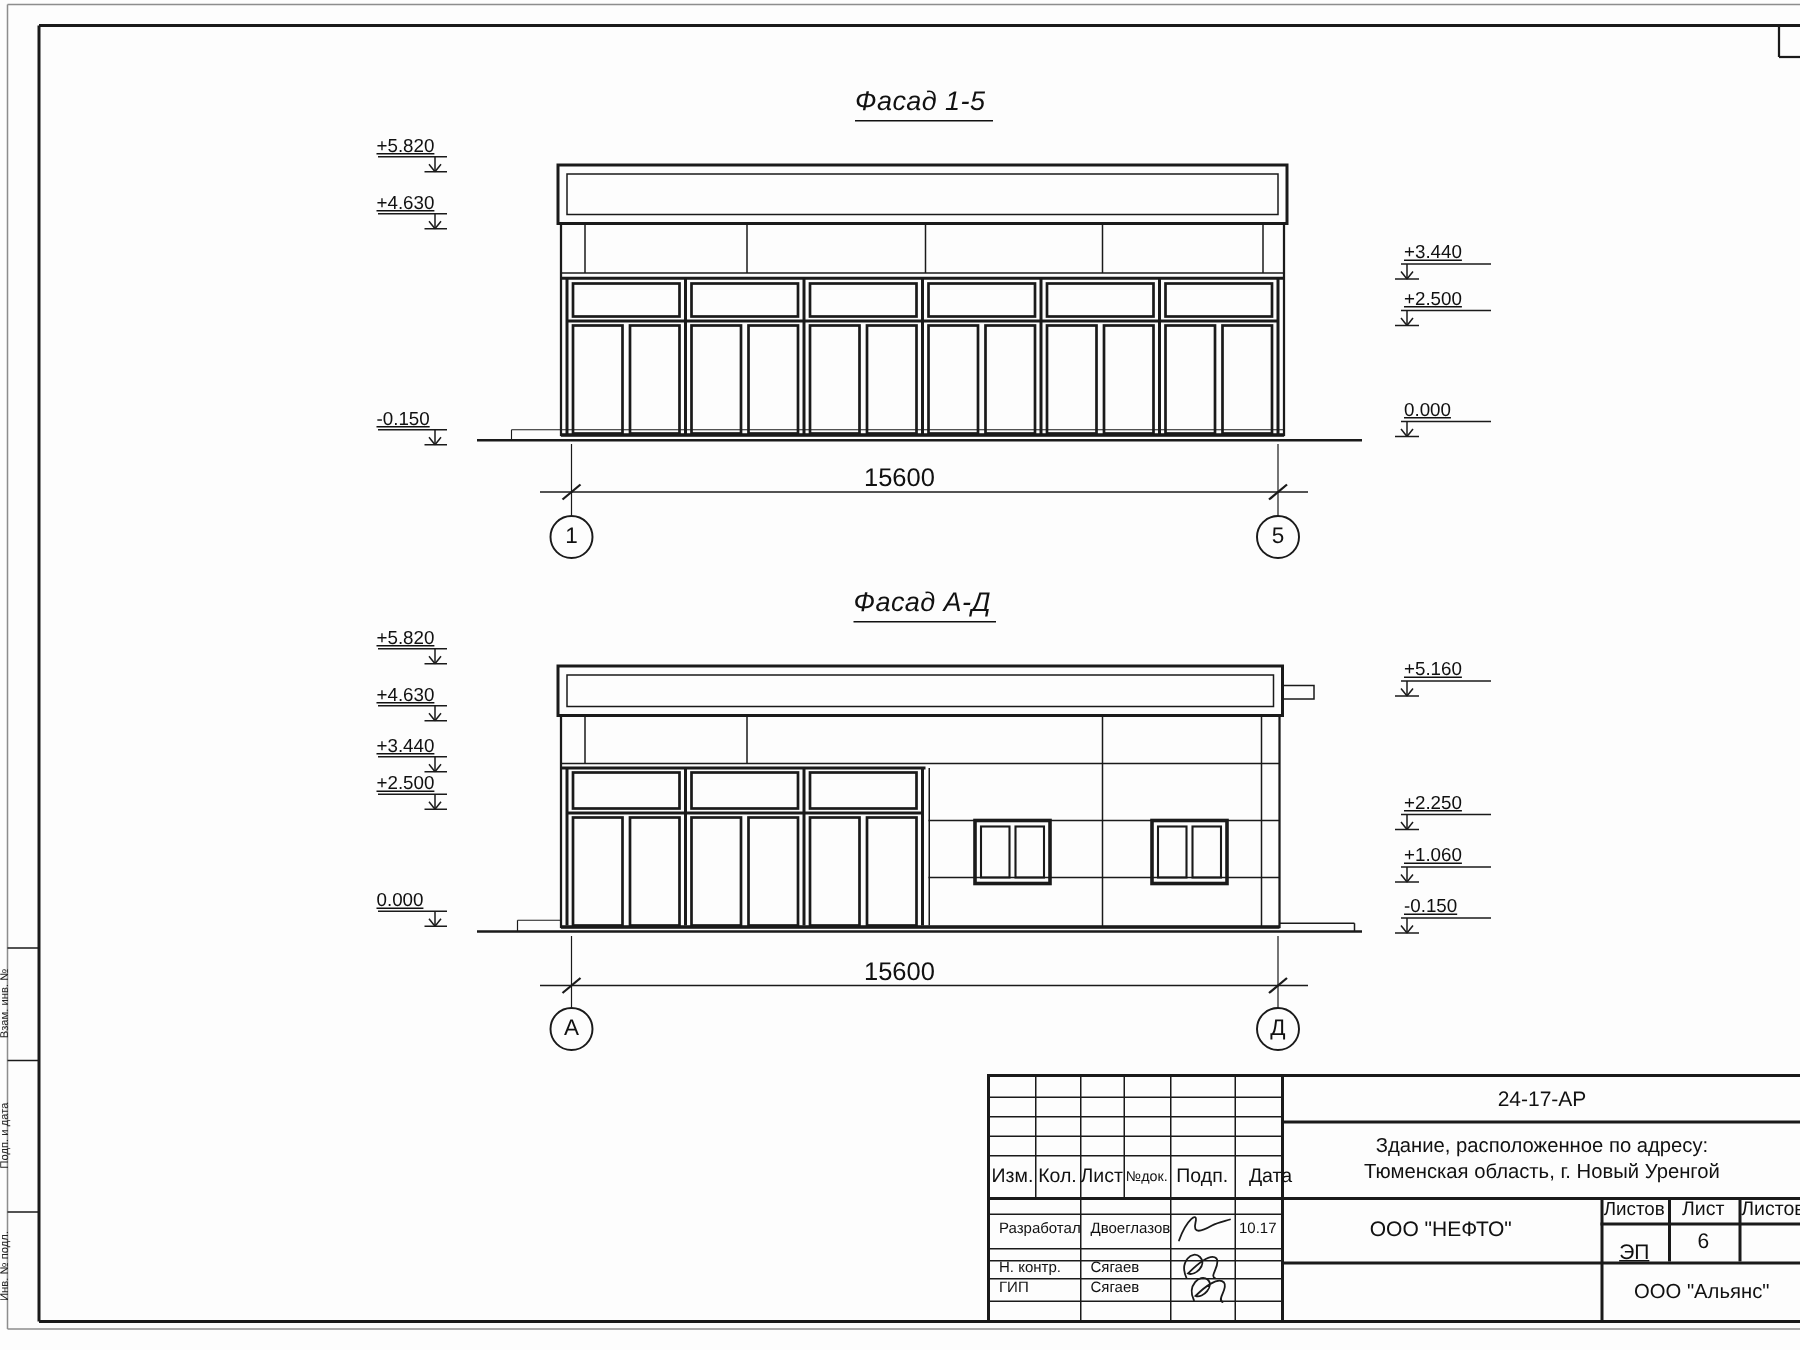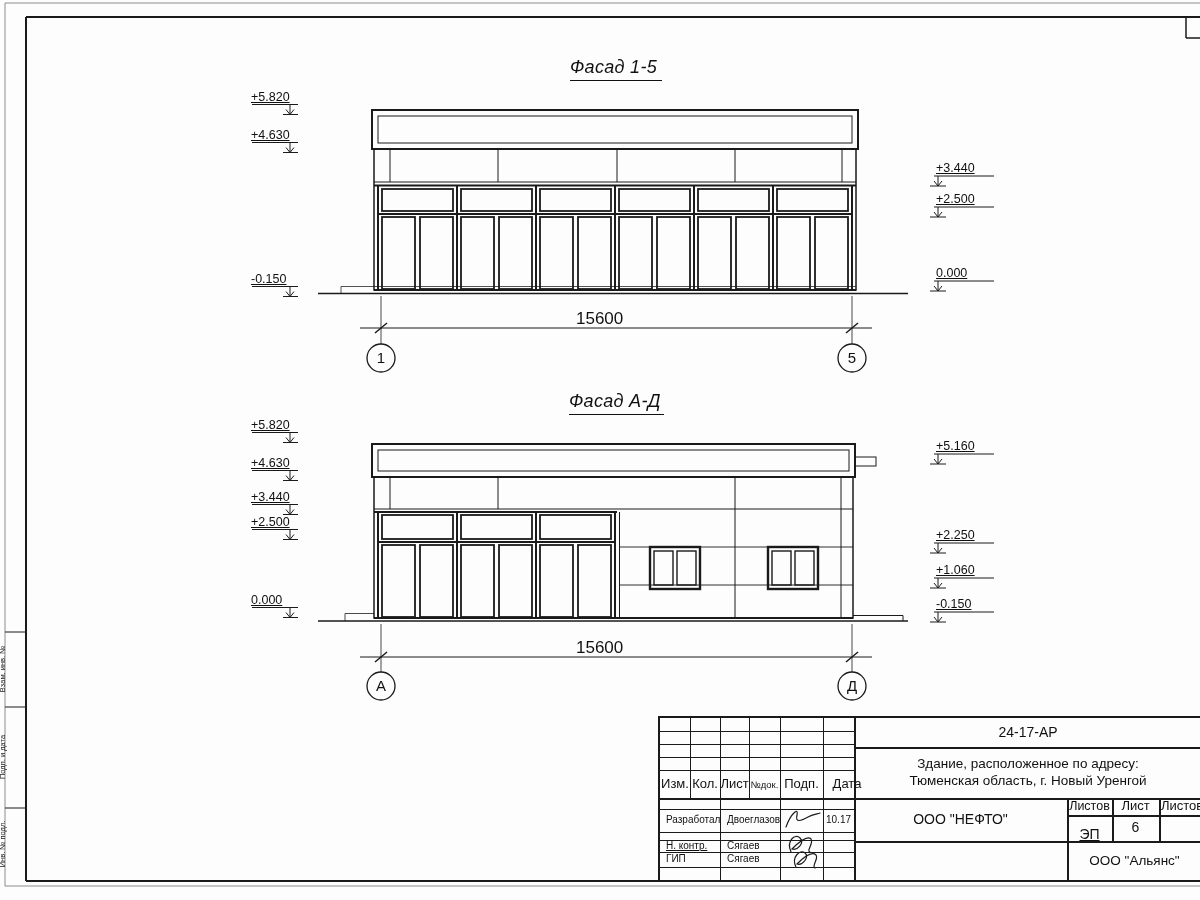--- a/index.html
+++ b/index.html
@@ -343,21 +343,21 @@
   <div class="tbt" style="left:0;top:53px;width:30px;height:27px;">Изм.</div>
   <div class="tbt" style="left:30px;top:53px;width:30px;height:27px;">Кол.</div>
   <div class="tbt" style="left:60px;top:53px;width:29px;height:27px;">Лист</div>
   <div class="tbt" style="left:89px;top:53px;width:31px;height:27px;font-size:9.5px;">№док.</div>
   <div class="tbt" style="left:120px;top:53px;width:43px;height:27px;">Подп.</div>
   <div class="tbt" style="left:163px;top:53px;width:48px;height:27px;">Дата</div>
 
   <div class="tbt left small" style="left:0;top:91px;width:60px;height:23px;">Разработал</div>
   <div class="tbt left small" style="left:61px;top:91px;width:59px;height:23px;">Двоеглазов</div>
   <div class="tbt small" style="left:163px;top:91px;width:31px;height:23px;">10.17</div>
-  <div class="tbt left small" style="left:0;top:122px;width:60px;height:12px;text-decoration:underline;">Н. контр.</div>
+  <div class="tbt left small" style="left:0;top:122px;width:60px;height:12px;">Н. контр.</div>
   <div class="tbt left small" style="left:61px;top:122px;width:59px;height:12px;">Сягаев</div>
   <div class="tbt left small" style="left:0;top:134px;width:60px;height:15px;">ГИП</div>
   <div class="tbt left small" style="left:61px;top:134px;width:59px;height:15px;">Сягаев</div>
 
   <div class="tbt" style="left:194px;top:0;width:348px;height:29px;font-size:14px;">24-17-АР</div>
   <div class="tbt" style="left:194px;top:29px;width:348px;height:51px;flex-direction:column;font-size:13.5px;">
     <div>Здание, расположенное по адресу:</div>
     <div>Тюменская область, г. Новый Уренгой</div>
   </div>
   <div class="tbt" style="left:194px;top:80px;width:213px;height:43px;font-size:14px;">ООО "НЕФТО"</div>

